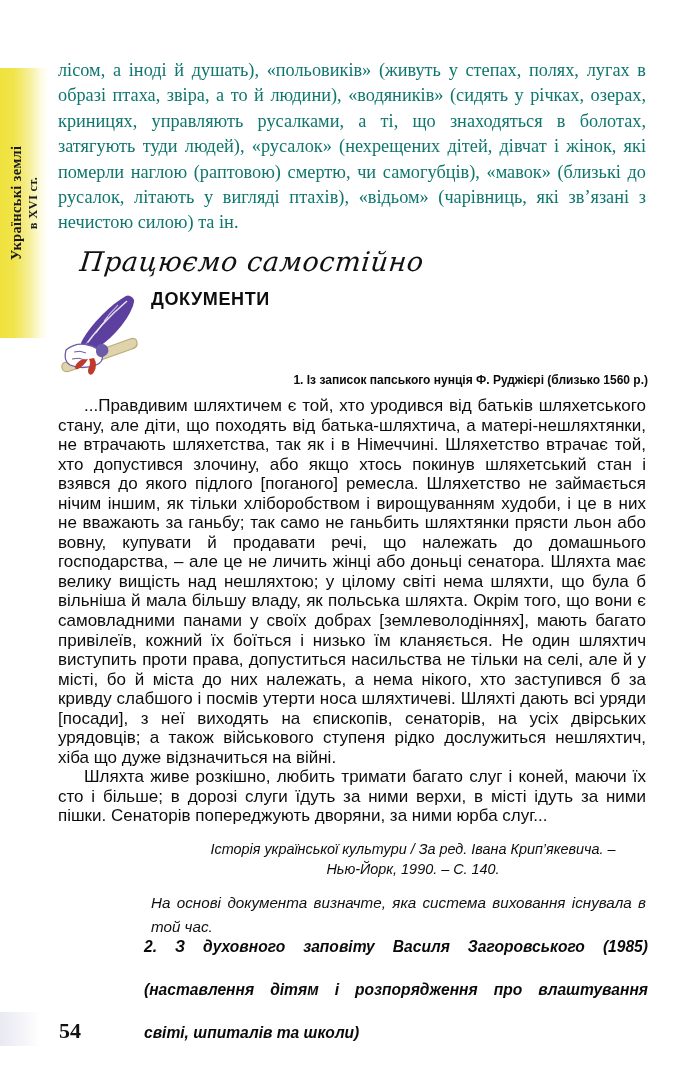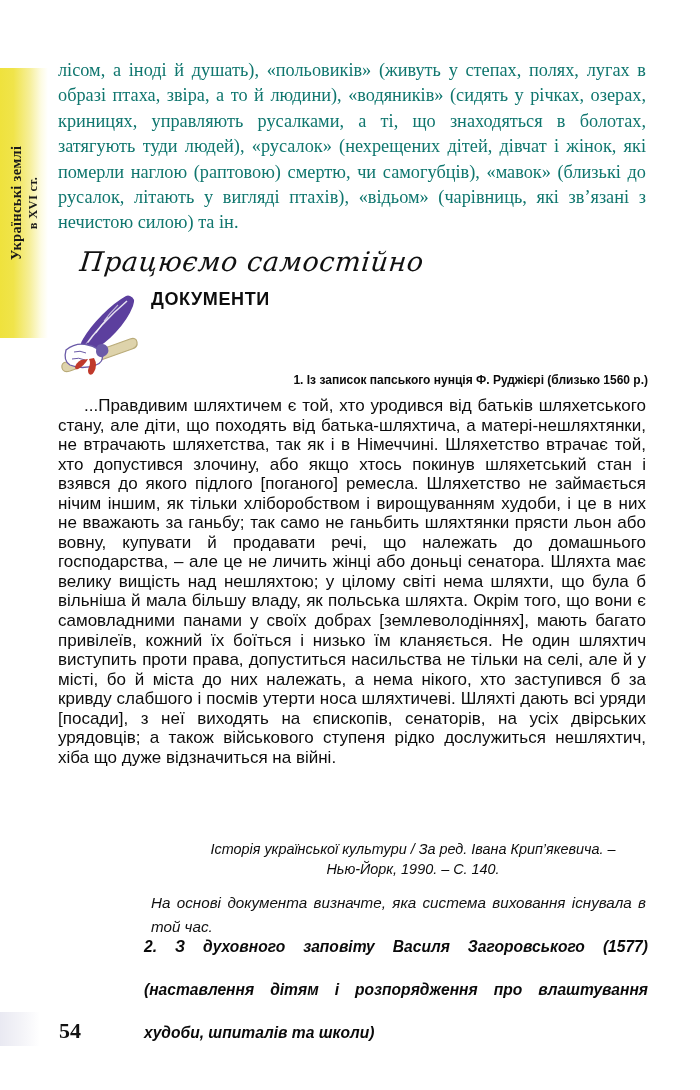--- a/index.html
+++ b/index.html
@@ -263,31 +263,32 @@
     </svg>
   </div>
 
   <div class="documents-heading">ДОКУМЕНТИ</div>
 
 
   <div class="doc-title-1">1. Із записок папського нунція Ф. Руджієрі (близько 1560 р.)</div>
 
   <div class="doc-body">
     <p>...Правдивим шляхтичем є той, хто уродився від батьків шляхетського стану, але діти, що походять від батька-шляхтича, а матері-нешляхтянки, не втрачають шляхетства, так як і в Німеччині. Шляхетство втрачає той, хто допустився злочину, або якщо хтось покинув шляхетський стан і взявся до якого підлого [поганого] ремесла. Шляхетство не займається нічим іншим, як тільки хліборобством і вирощуванням худоби, і це в них не вважають за ганьбу; так само не ганьбить шляхтянки прясти льон або вовну, купувати й продавати речі, що належать до домашнього господарства, – але це не личить жінці або доньці сенатора. Шляхта має велику вищість над нешляхтою; у цілому світі нема шляхти, що була б вільніша й мала більшу владу, як польська шляхта. Окрім того, що вони є самовладними панами у своїх добрах [землеволодіннях], мають багато привілеїв, кожний їх боїться і низько їм кланяється. Не один шляхтич виступить проти права, допуститься насильства не тільки на селі, але й у місті, бо й міста до них належать, а нема нікого, хто заступився б за кривду слабшого і посмів утерти носа шляхтичеві. Шляхті дають всі уряди [посади], з неї виходять на єпископів, сенаторів, на усіх двірських урядовців; а також військового ступеня рідко дослужиться нешляхтич, хіба що дуже відзначиться на війні.</p>
+    <p>Шляхта живе розкішно, любить тримати багато слуг і коней, маючи їх сто і більше; в дорозі слуги їдуть за ними верхи, в місті ідуть за ними пішки. Сенаторів попереджують дворяни, за ними юрба слуг...</p>
   </div>
 
   <div class="citation">
     <div>Історія української культури / За ред. Івана Крип’якевича. –</div>
     <div>Нью-Йорк, 1990. – С. 140.</div>
   </div>
 
   <div class="followup">На основі документа визначте, яка система виховання існувала в той час.</div>
 
   <div class="doc-title-2">
-    <span class="t2-l1">2. З духовного заповіту Василя Загоровського (1577)</span>
+    <span class="t2-l1">2. З духовного заповіту Василя Загоровського (1985)</span>
     <span class="t2-l2">(наставлення дітям і розпорядження про влаштування</span>
-    <span class="t2-l3">худоби, шпиталів та школи)</span>
+    <span class="t2-l3">світі, шпиталів та школи)</span>
   </div>
 
   <div class="page-number-bg"></div>
   <div class="page-number">54</div>
 
 </div>
 
 </body></html>

